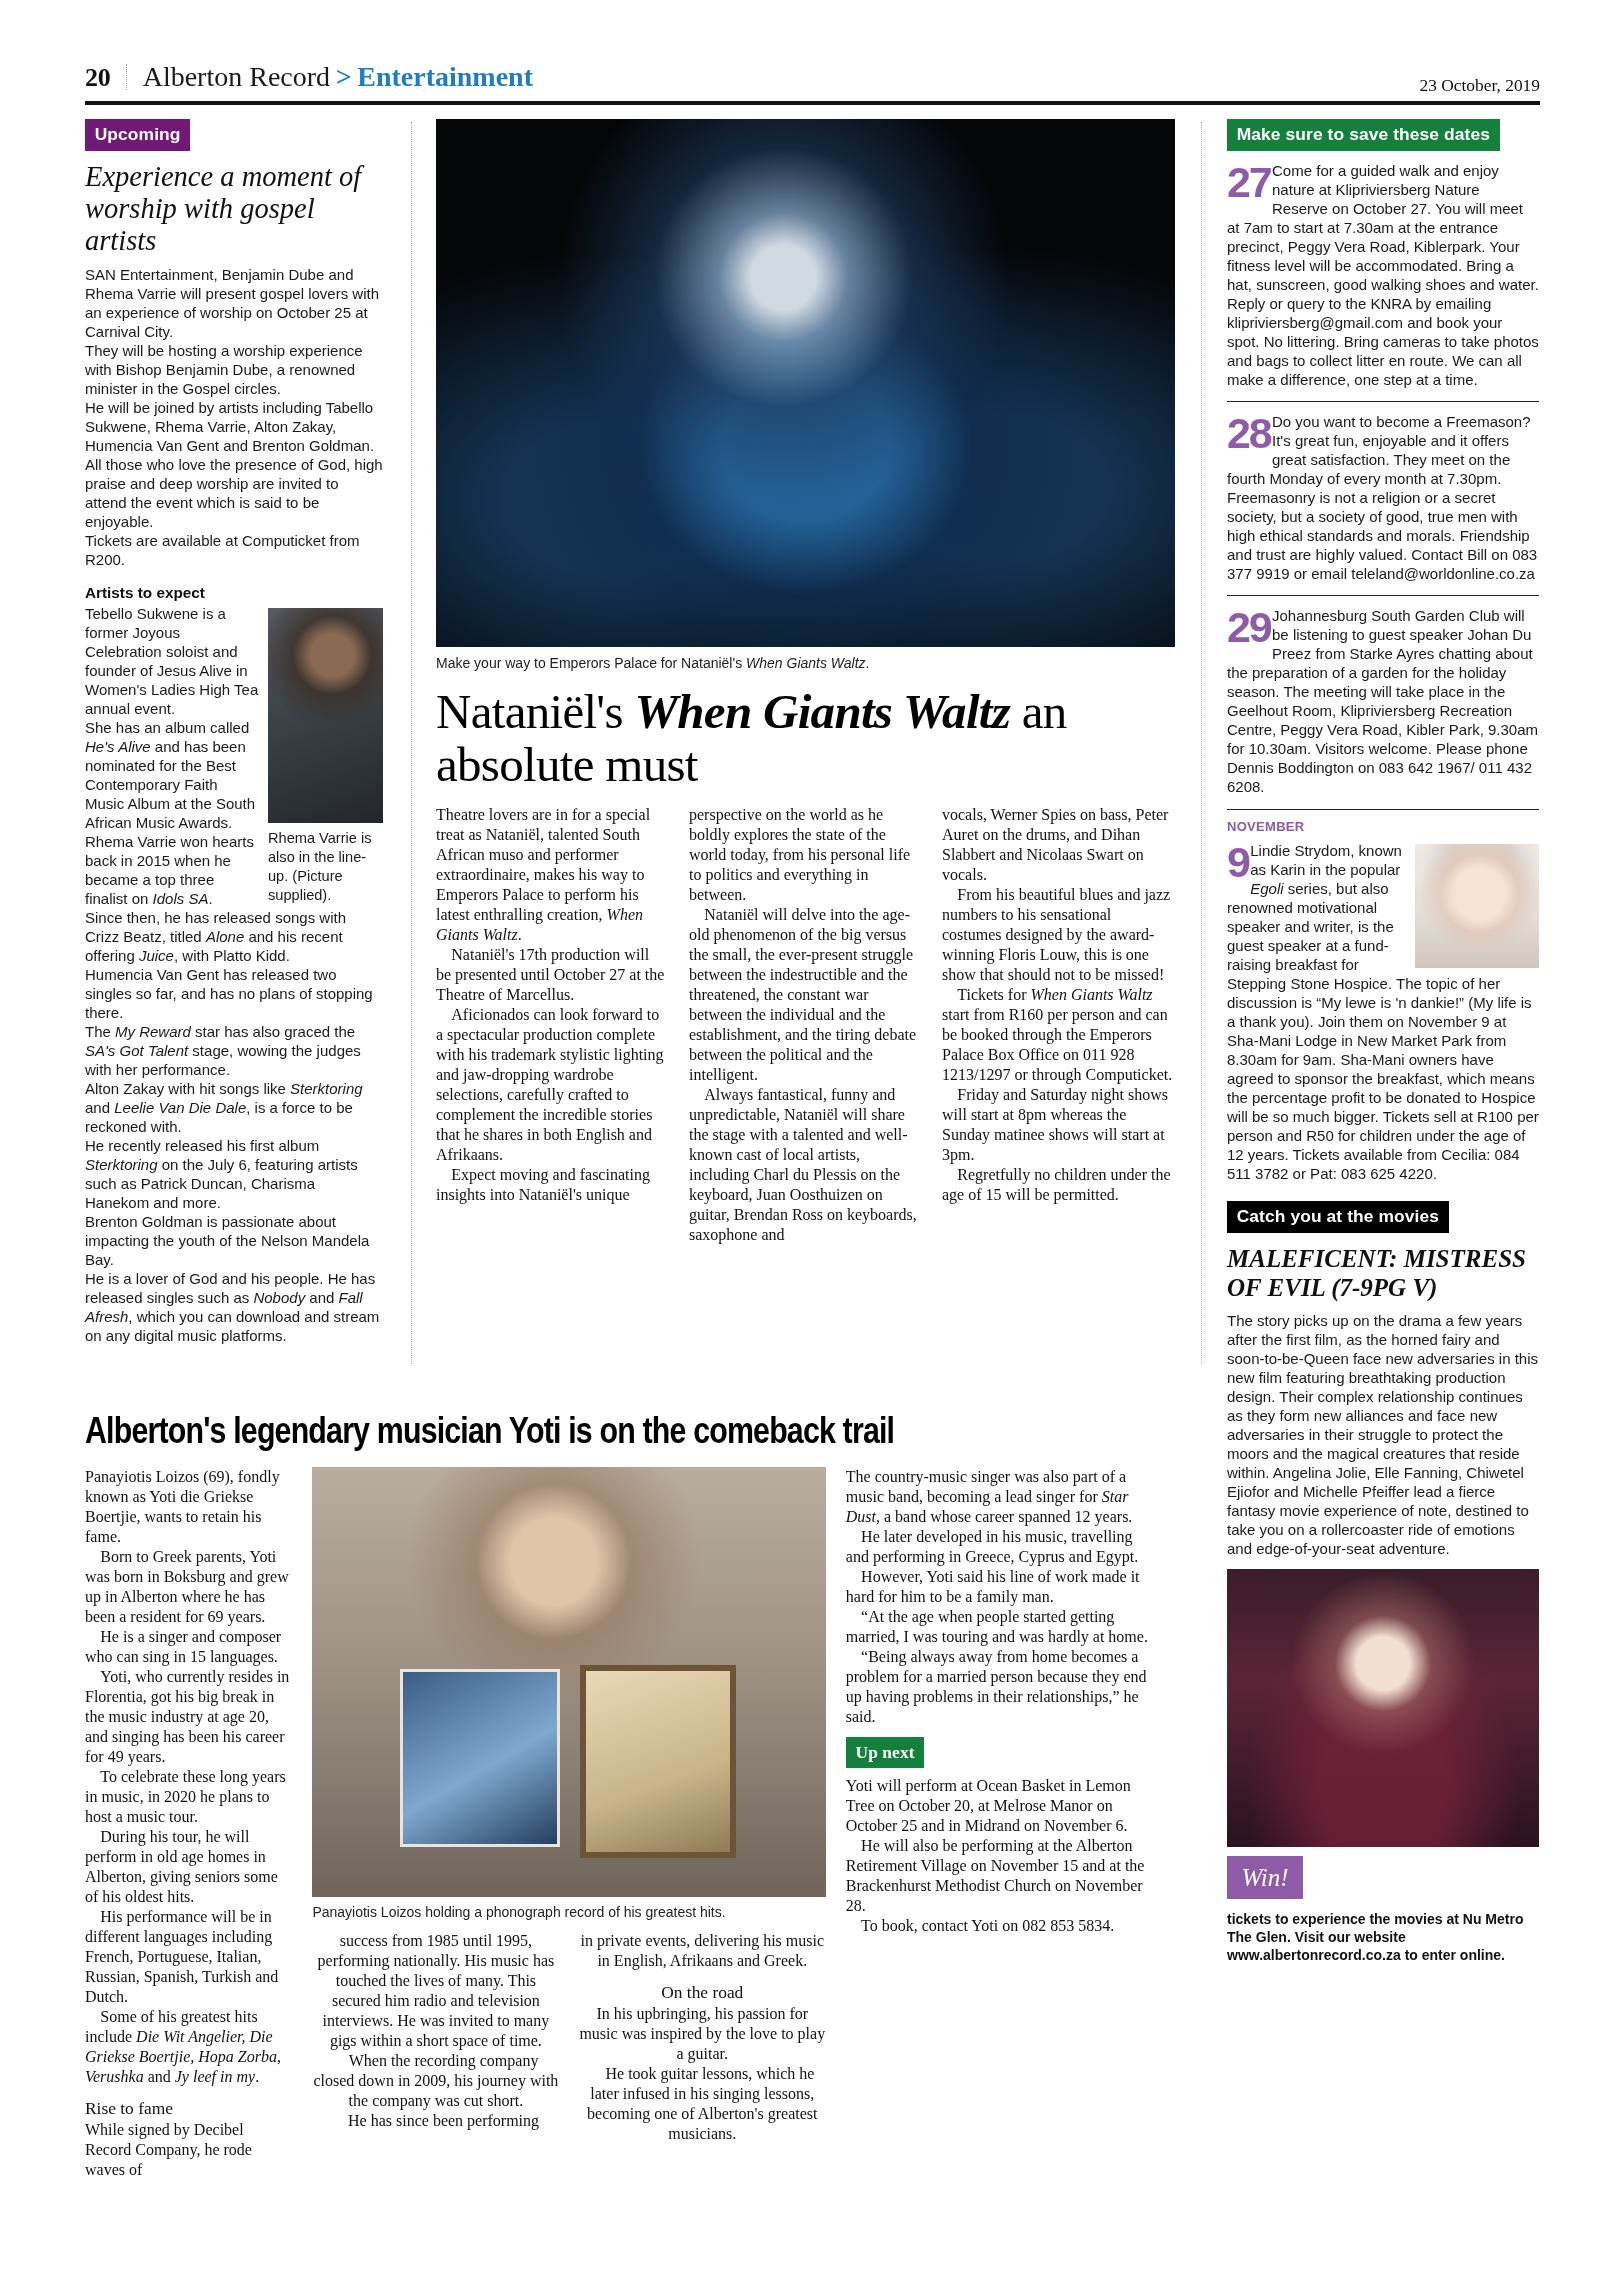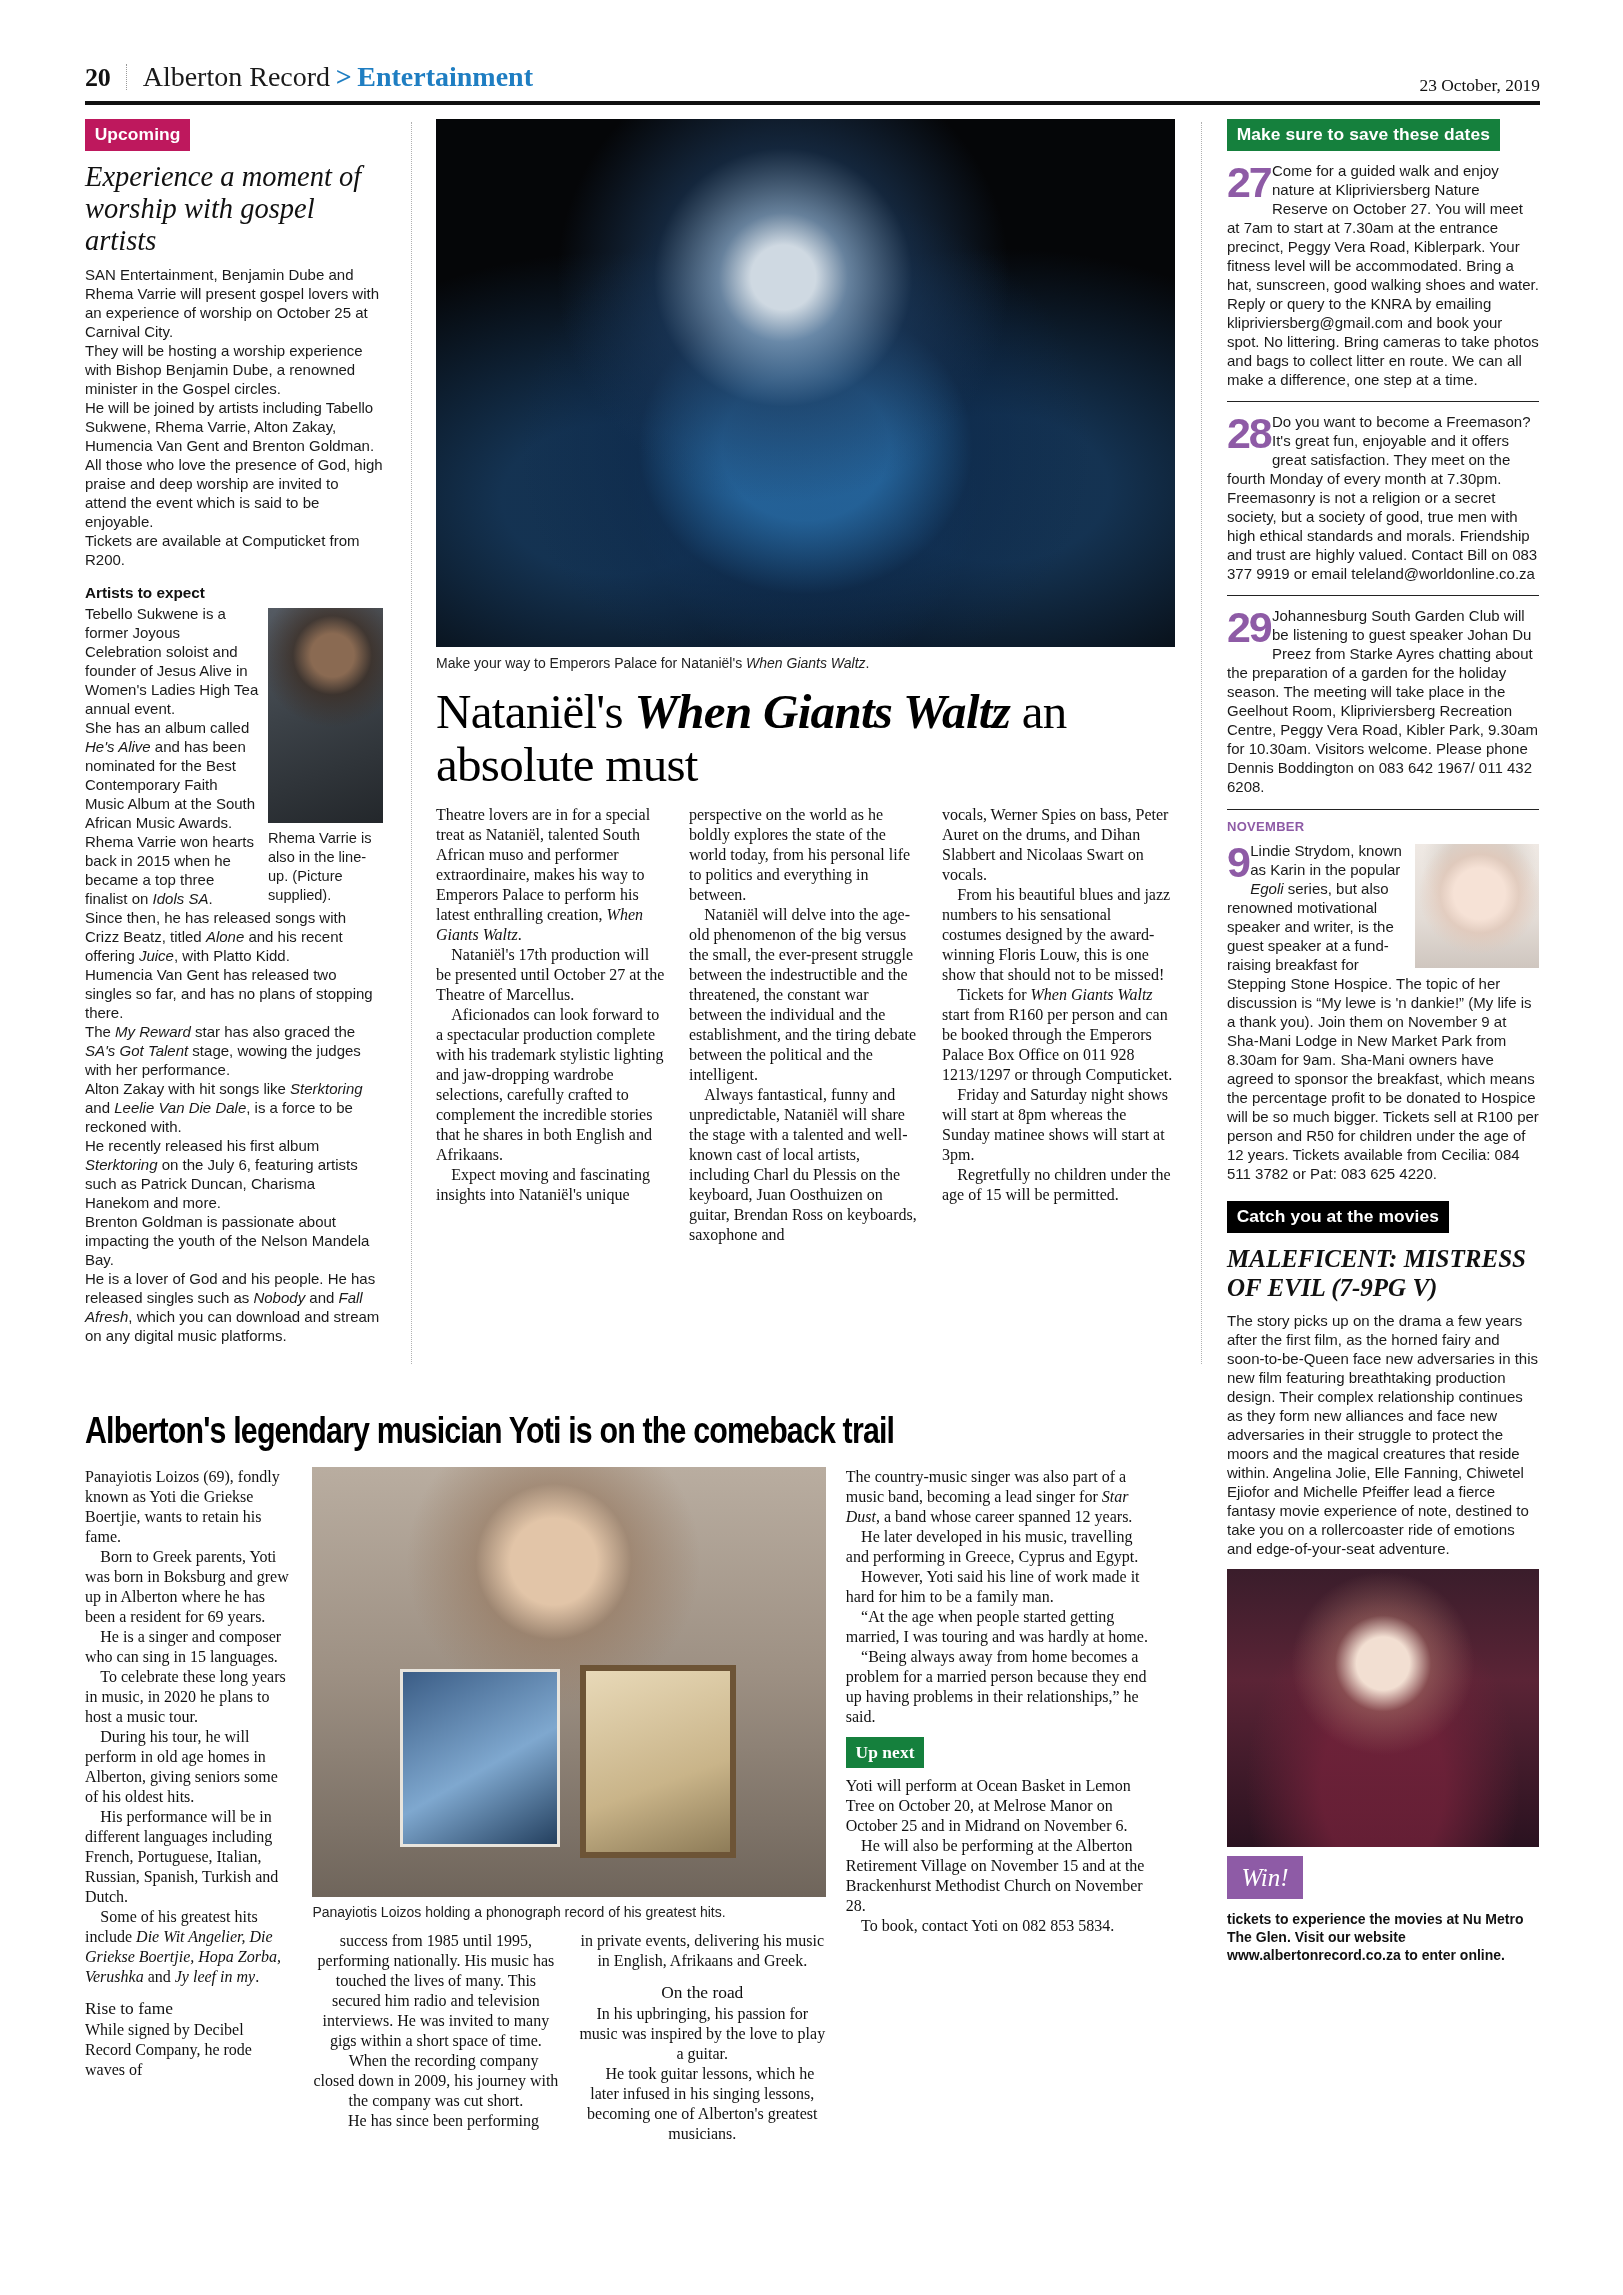--- a/index.html
+++ b/index.html
@@ -15,21 +15,21 @@
   .mh-divider{width:0.7px;height:26px;border-left:1.4px dotted #999;margin:0 15.3px;align-self:center;}
   .mh-title{font-family:"Liberation Serif",serif;font-size:28px;color:#1a1a1a;}
   .mh-gt{font-family:"Liberation Serif",serif;font-size:28px;color:#1f7ec2;font-weight:bold;margin:0 5.6px;}
   .mh-section{font-family:"Liberation Serif",serif;font-size:28px;color:#1f7ec2;font-weight:bold;}
   .mh-date{position:absolute;right:0;bottom:8.3px;font-family:"Liberation Serif",serif;font-size:17.4px;color:#111;}
   .mh-rule{position:absolute;left:85px;top:101px;width:1455px;height:3.5px;background:#111;}
 
   
   .kicker{display:inline-block;color:#fff;font-weight:bold;font-size:17.4px;
     padding:4.9px 9.7px 6.2px 9.7px;letter-spacing:0.1px;}
-  .kicker.green{background:#be185d;}
+  .kicker.green{background:#701a75;}
   .kicker.purple{background:#15803d;}
   .kicker.black{background:#000000;}
   p{margin:0;}
   .body-sans{font-family:"Liberation Sans",sans-serif;font-size:15px;line-height:19px;color:#1a1a1a;}
   .body-serif{font-family:"Liberation Serif",serif;font-size:16px;line-height:20px;color:#111;text-align:left;}
   .body-serif p+p,.indent{text-indent:15.3px;}
   .subhead{font-family:"Liberation Sans",sans-serif;font-weight:bold;font-size:15.3px;color:#111;margin-bottom:1.4px;}
   .subhead-serif{font-family:"Liberation Serif",serif;font-weight:normal;font-size:17.4px;color:#111;margin:11px 0 1.4px 0;}
   .caption{font-family:"Liberation Sans",sans-serif;font-size:14px;line-height:17.4px;color:#222;}
   i,em{font-style:italic;}
@@ -230,20 +230,21 @@
 
   <div class="yoti">
     <div class="yoti-head">Alberton's legendary musician Yoti is on the comeback trail</div>
 
     <div class="yoti-grid">
 
       <div class="yoti-c1 body-serif">
         <p>Panayiotis Loizos (69), fondly known as Yoti die Griekse Boertjie, wants to retain his fame.</p>
         <p>Born to Greek parents, Yoti was born in Boksburg and grew up in Alberton where he has been a resident for 69 years.</p>
         <p>He is a singer and composer who can sing in 15 languages.</p>
+        <p>Yoti, who currently resides in Florentia, got his big break in the music industry at age 20, and singing has been his career for 49 years.</p>
         <p>To celebrate these long years in music, in 2020 he plans to host a music tour.</p>
         <p>During his tour, he will perform in old age homes in Alberton, giving seniors some of his oldest hits.</p>
         <p>His performance will be in different languages including French, Portuguese, Italian, Russian, Spanish, Turkish and Dutch.</p>
         <p><span>Some of his greatest hits include </span><i>Die Wit Angelier, Die Griekse Boertjie, Hopa Zorba, Verushka</i><span> and </span><i>Jy leef in my</i><span>.</span></p>
         <div class="subhead-serif">Rise to fame</div>
         <p style="text-indent:0">While signed by Decibel Record Company, he rode waves of</p>
       </div>
 
       <div class="yoti-c2">
         <div class="yoti-photo ph-yoti"></div>

